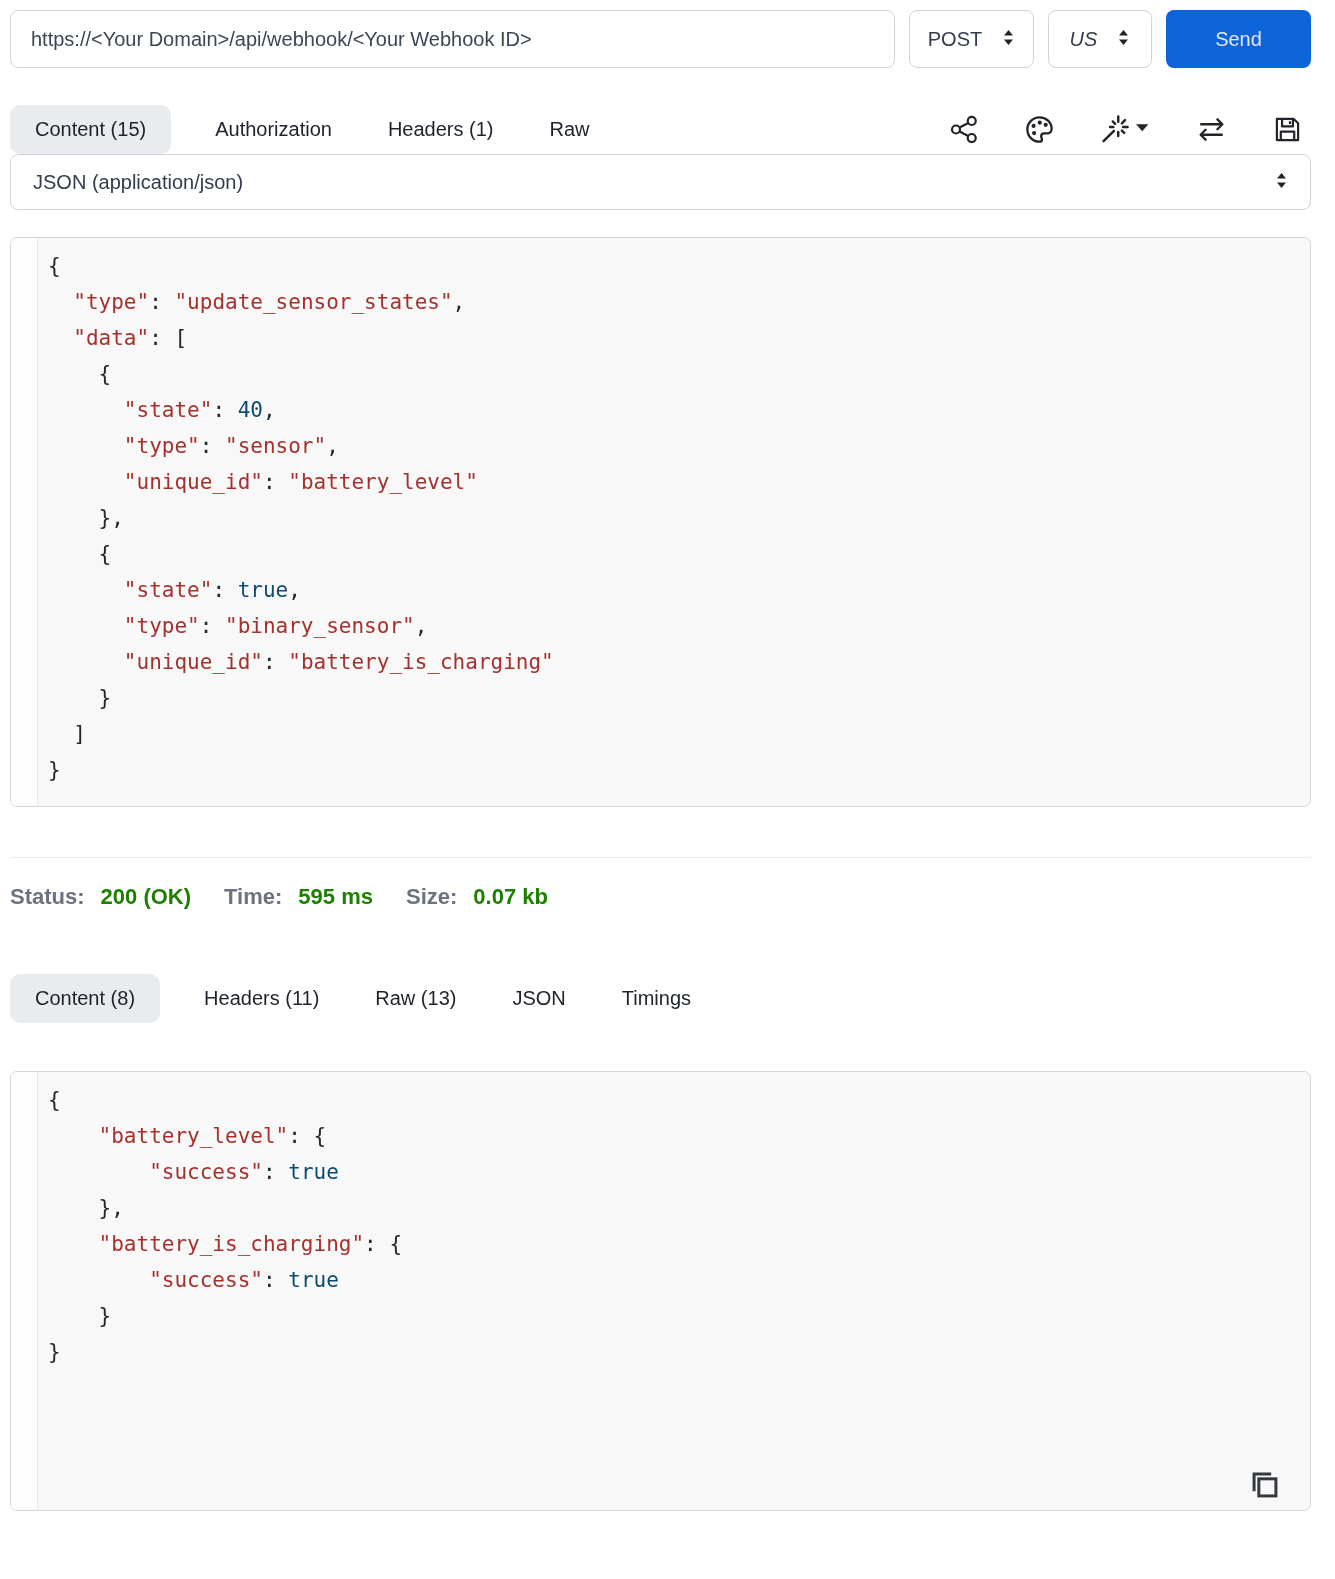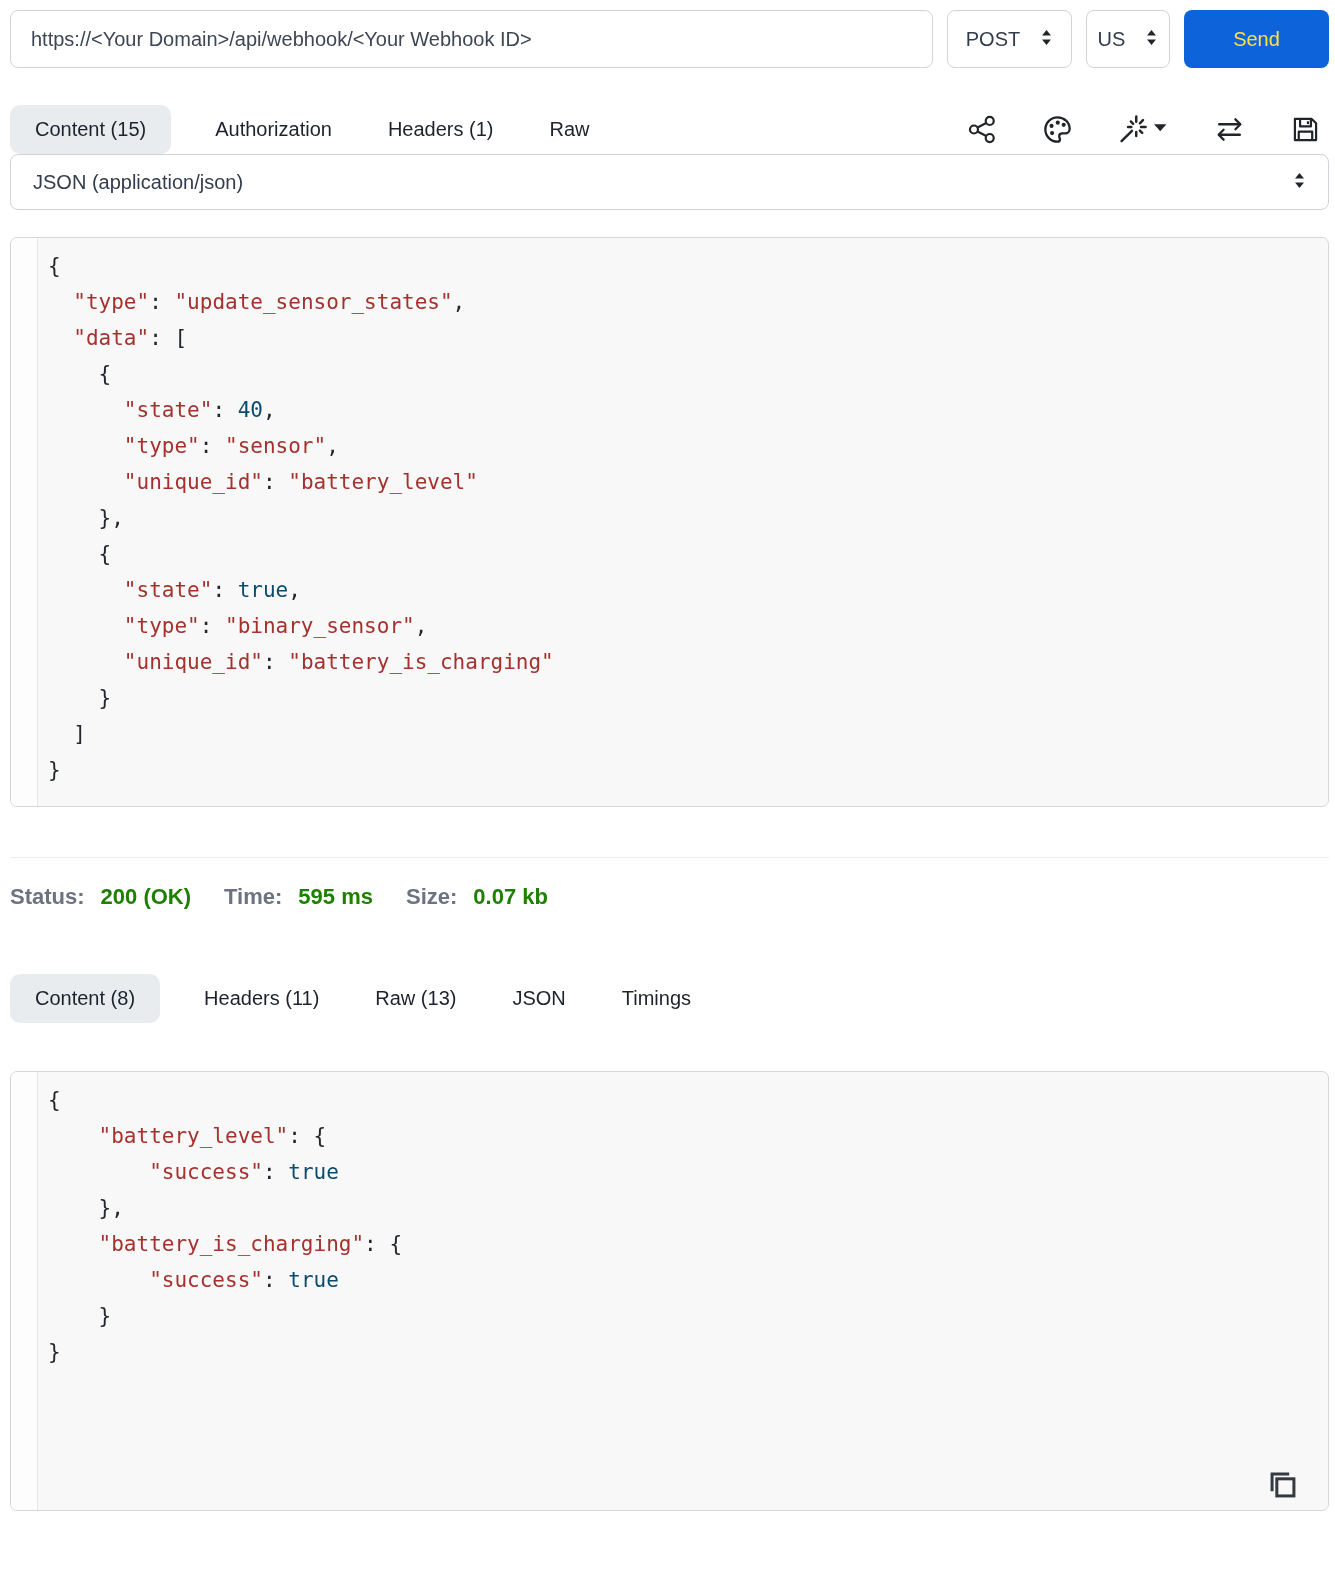--- a/index.html
+++ b/index.html
@@ -2,39 +2,39 @@
 <html><head>
 <meta charset="utf-8">
 <style>
   * { box-sizing: border-box; margin: 0; padding: 0; }
   html, body { background: #ffffff; }
   body {
     width: 1335px; height: 1579px; overflow: hidden;
     font-family: "Liberation Sans", "DejaVu Sans", sans-serif;
     color: #212529;
   }
-  .page { padding: 10px 6px 0 10px; }
+  .page { padding: 10px 24px 0 10px; }
 
   
   .url-row { display: flex; gap: 14px; align-items: stretch; height: 58px; }
   .url-input {
     flex: 1; border: 1px solid #ced4da; border-radius: 8px;
     font-family: "Liberation Sans", sans-serif;
     font-size: 20px; color: #3d4654; padding: 0 20px; outline: none; background: #fff;
   }
   .select-box {
     display: flex; align-items: center; justify-content: center; gap: 20px;
     border: 1px solid #ced4da; border-radius: 8px; background: #fff;
     font-size: 20px; color: #333c4e; cursor: pointer;
   }
   .select-box.method { width: 125px; }
-  .select-box.locale { width: 84px; }
+  .select-box.locale { width: 104px; font-style: italic; }
   .send-btn {
     width: 145px; border: none; border-radius: 8px; background: #0d64da;
-    color: #fde047; font-size: 20px; font-family: "Liberation Sans", sans-serif; cursor: pointer;
+    color: #e5e5e5; font-size: 20px; font-family: "Liberation Sans", sans-serif; cursor: pointer;
   }
 
   
   .tabs-row { margin-top: 37px; display: flex; align-items: center; justify-content: space-between; }
   .tabs { display: flex; align-items: center; gap: 32px; }
   .tab {
     font-size: 20px; color: #1d222c; padding: 13px 12px; border-radius: 10px;
     cursor: pointer; white-space: nowrap;
   }
   .tab.active { background: #e9ecef; padding: 13px 25px; }

